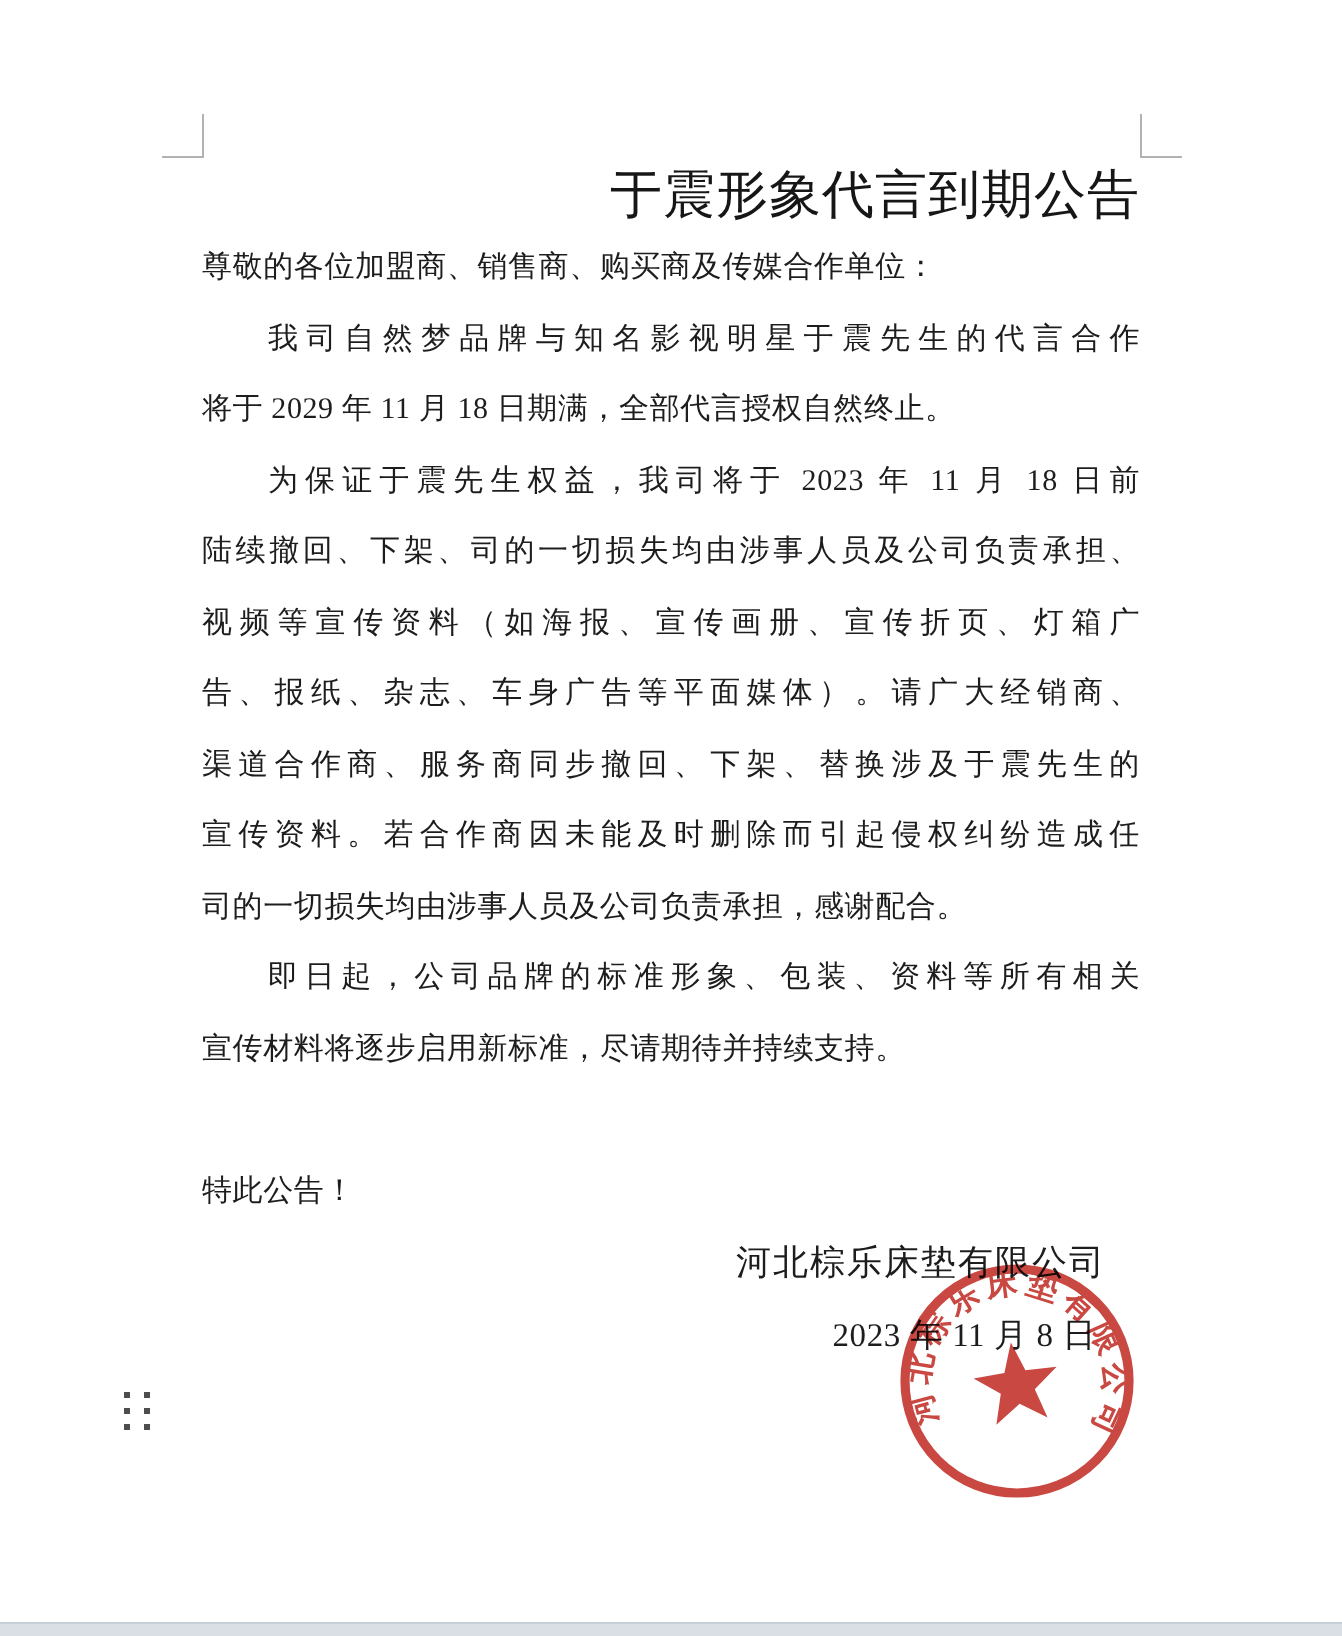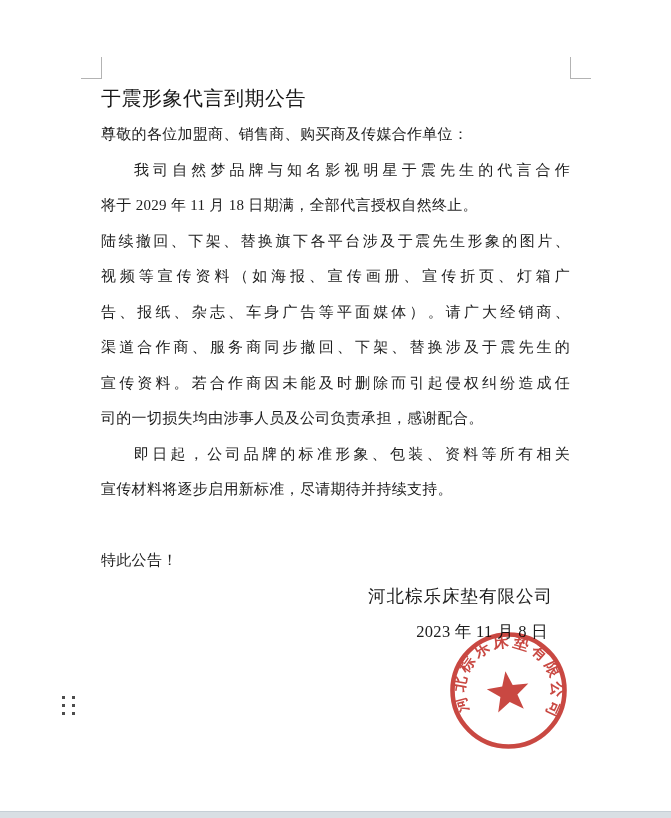--- a/index.html
+++ b/index.html
@@ -14,22 +14,22 @@
   .tl-h { left:81px;  top:78px; width:21px; height:1px; }
   .tr-v { left:570px; top:57px; width:1px; height:22px; }
   .tr-h { left:570px; top:78px; width:21px; height:1px; }
 
   .content {
     position:absolute; left:101px; top:79px; width:469px;
     color:#1d1d1d;
   }
   .ln { height:35.5px; line-height:35.5px; font-size:15px; letter-spacing:0.3px; }
   .title {
-    height:38px; line-height:38px; font-size:20px;
-    text-align:left; letter-spacing:0.5px; color:#161616;
+    height:38px; line-height:38px; font-size:26px;
+    text-align:right; letter-spacing:0.5px; color:#161616;
   }
   .fill { text-align:justify; text-align-last:justify; }
   .end  { text-align:left; }
   .ind  { text-indent:33px; }
   .blank { height:35.5px; }
   .sig-line  { text-align:right; padding-right:17px; font-size:17.5px; letter-spacing:1px; }
   .date-line { text-align:right; padding-right:22px; font-size:16.5px; }
 
   
   .dots {
@@ -66,21 +66,22 @@
   <div class="mark tr-v"></div>
   <div class="mark tr-h"></div>
 
   <div class="content">
     <div class="title">于震形象代言到期公告</div>
     <div class="ln end">尊敬的各位加盟商、销售商、购买商及传媒合作单位：</div>
 
     <div class="ln ind fill">我司自然梦品牌与知名影视明星于震先生的代言合作</div>
     <div class="ln end">将于 2029 年 11 月 18 日期满，全部代言授权自然终止。</div>
 
-    <div class="ln fill">陆续撤回、下架、替换旗下各平台涉及于震先生形象的图片、</div>
+    <div class="ln ind fill">为保证于震先生权益，我司将于 2023 年 11 月 18 日前</div>
+    <div class="ln fill">陆续撤回、下架、司的一切损失均由涉事人员及公司负责承担、</div>
     <div class="ln fill">视频等宣传资料（如海报、宣传画册、宣传折页、灯箱广</div>
     <div class="ln fill">告、报纸、杂志、车身广告等平面媒体）。请广大经销商、</div>
     <div class="ln fill">渠道合作商、服务商同步撤回、下架、替换涉及于震先生的</div>
     <div class="ln fill">宣传资料。若合作商因未能及时删除而引起侵权纠纷造成任</div>
     <div class="ln end">司的一切损失均由涉事人员及公司负责承担，感谢配合。</div>
 
     <div class="ln ind fill">即日起，公司品牌的标准形象、包装、资料等所有相关</div>
     <div class="ln end">宣传材料将逐步启用新标准，尽请期待并持续支持。</div>
 
     <div class="blank"></div>

